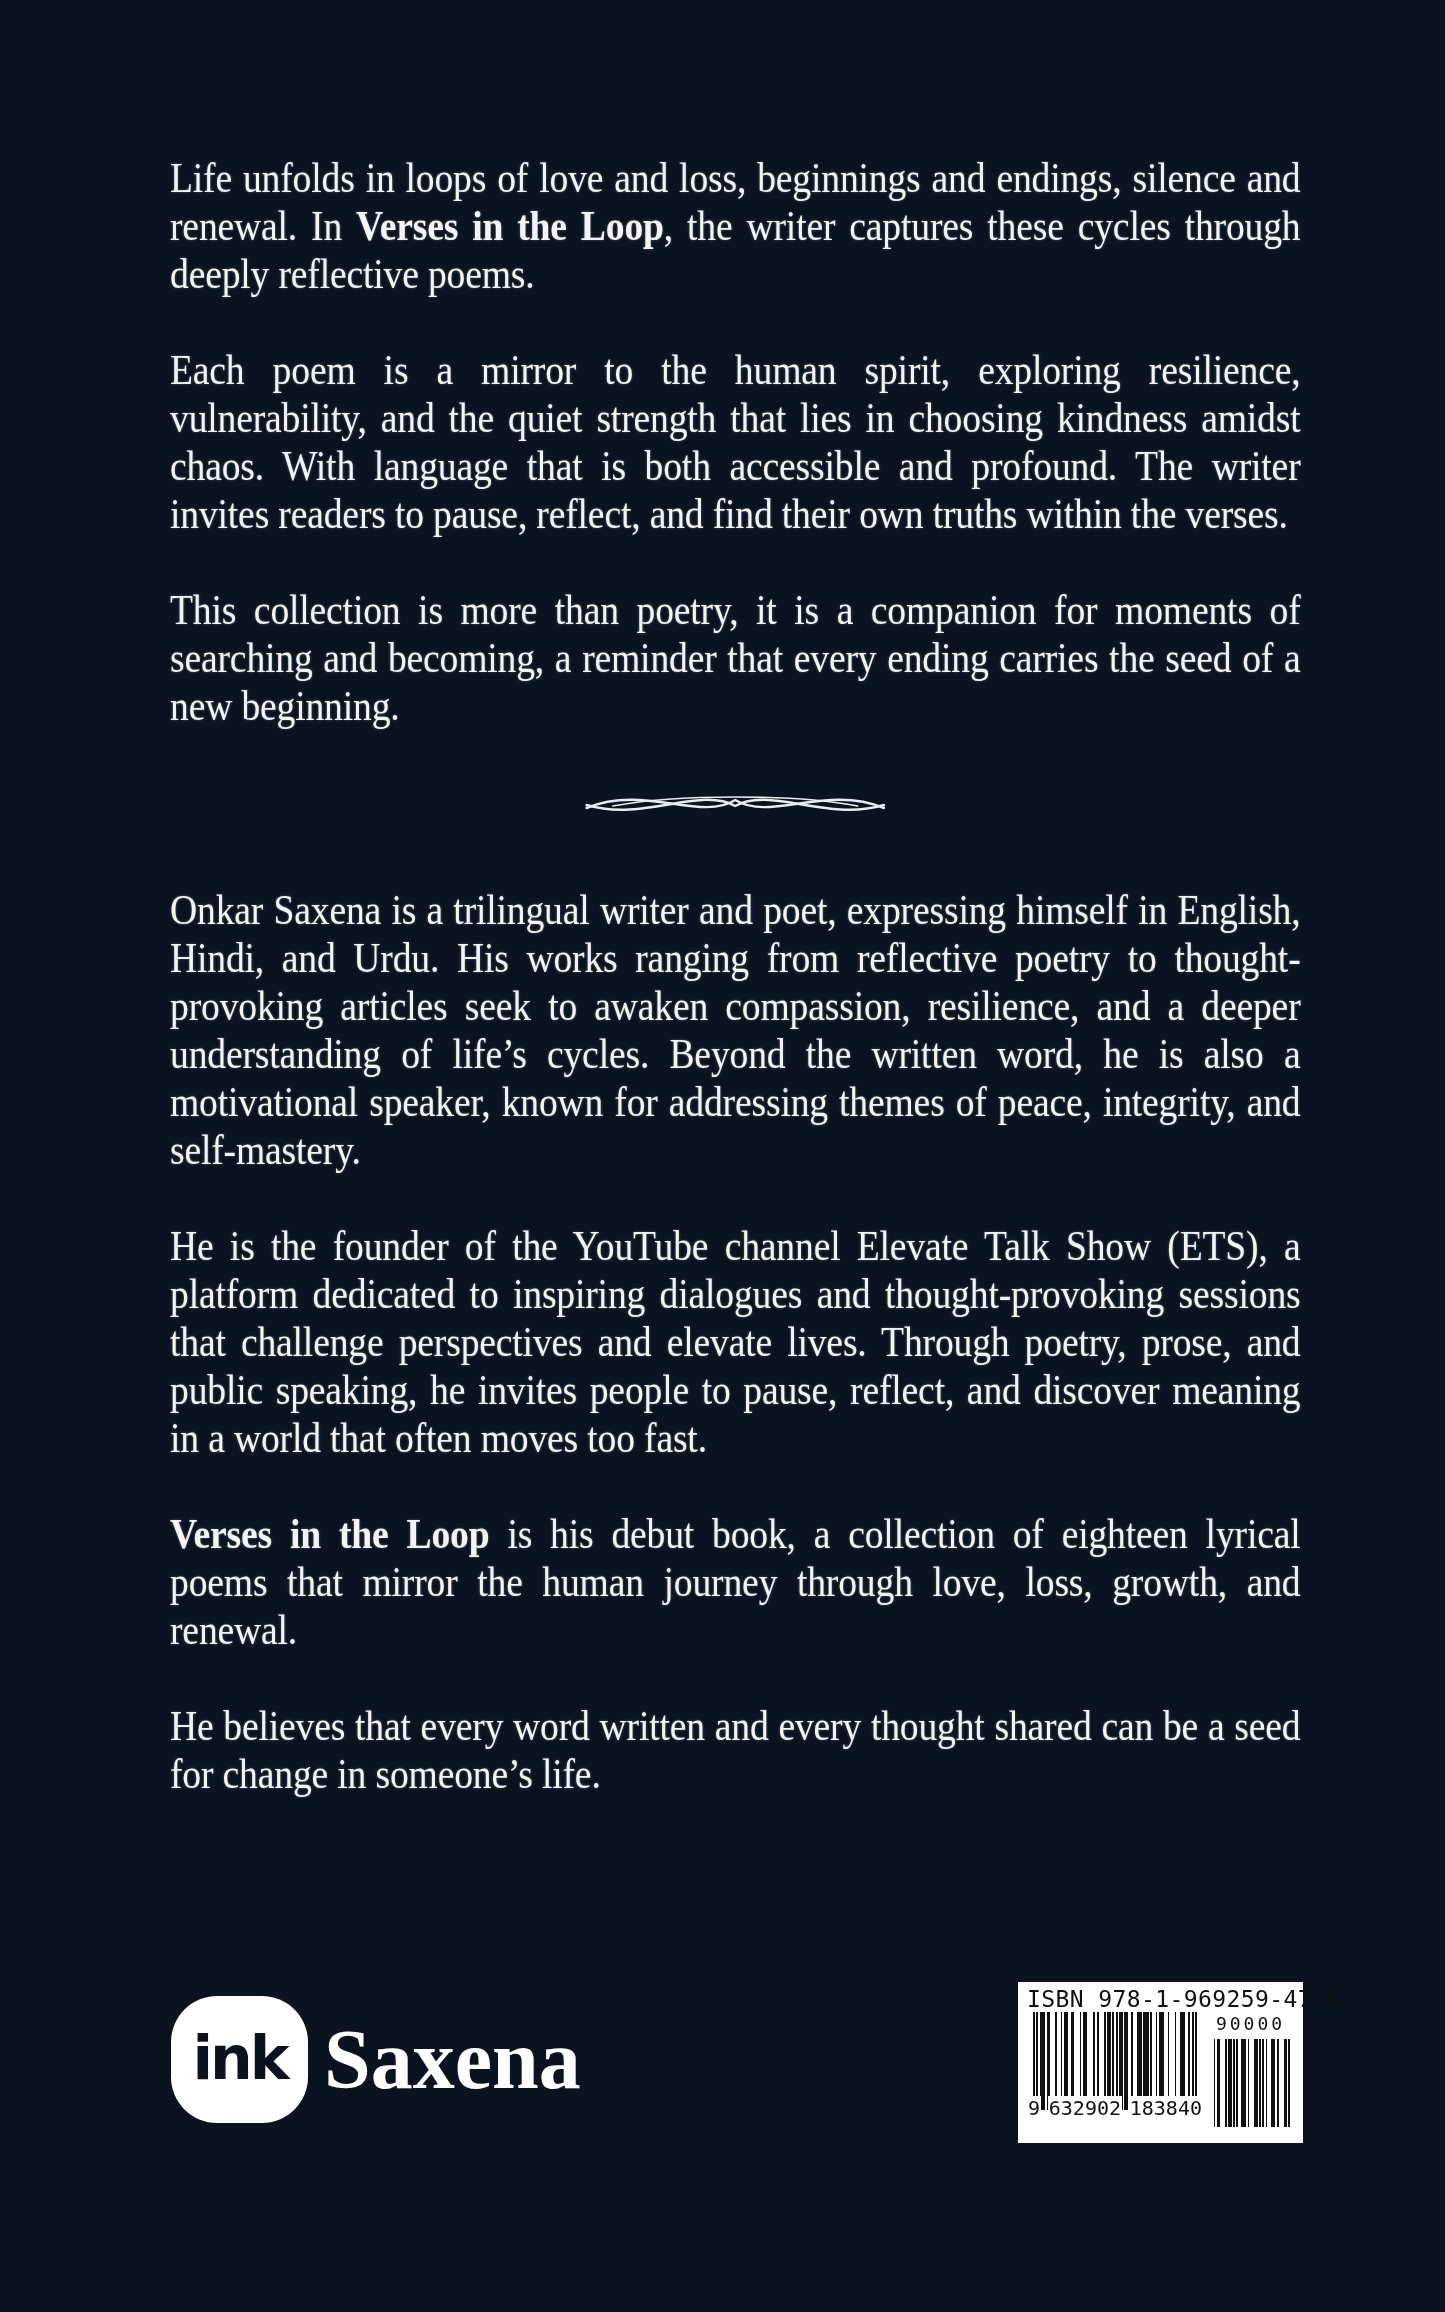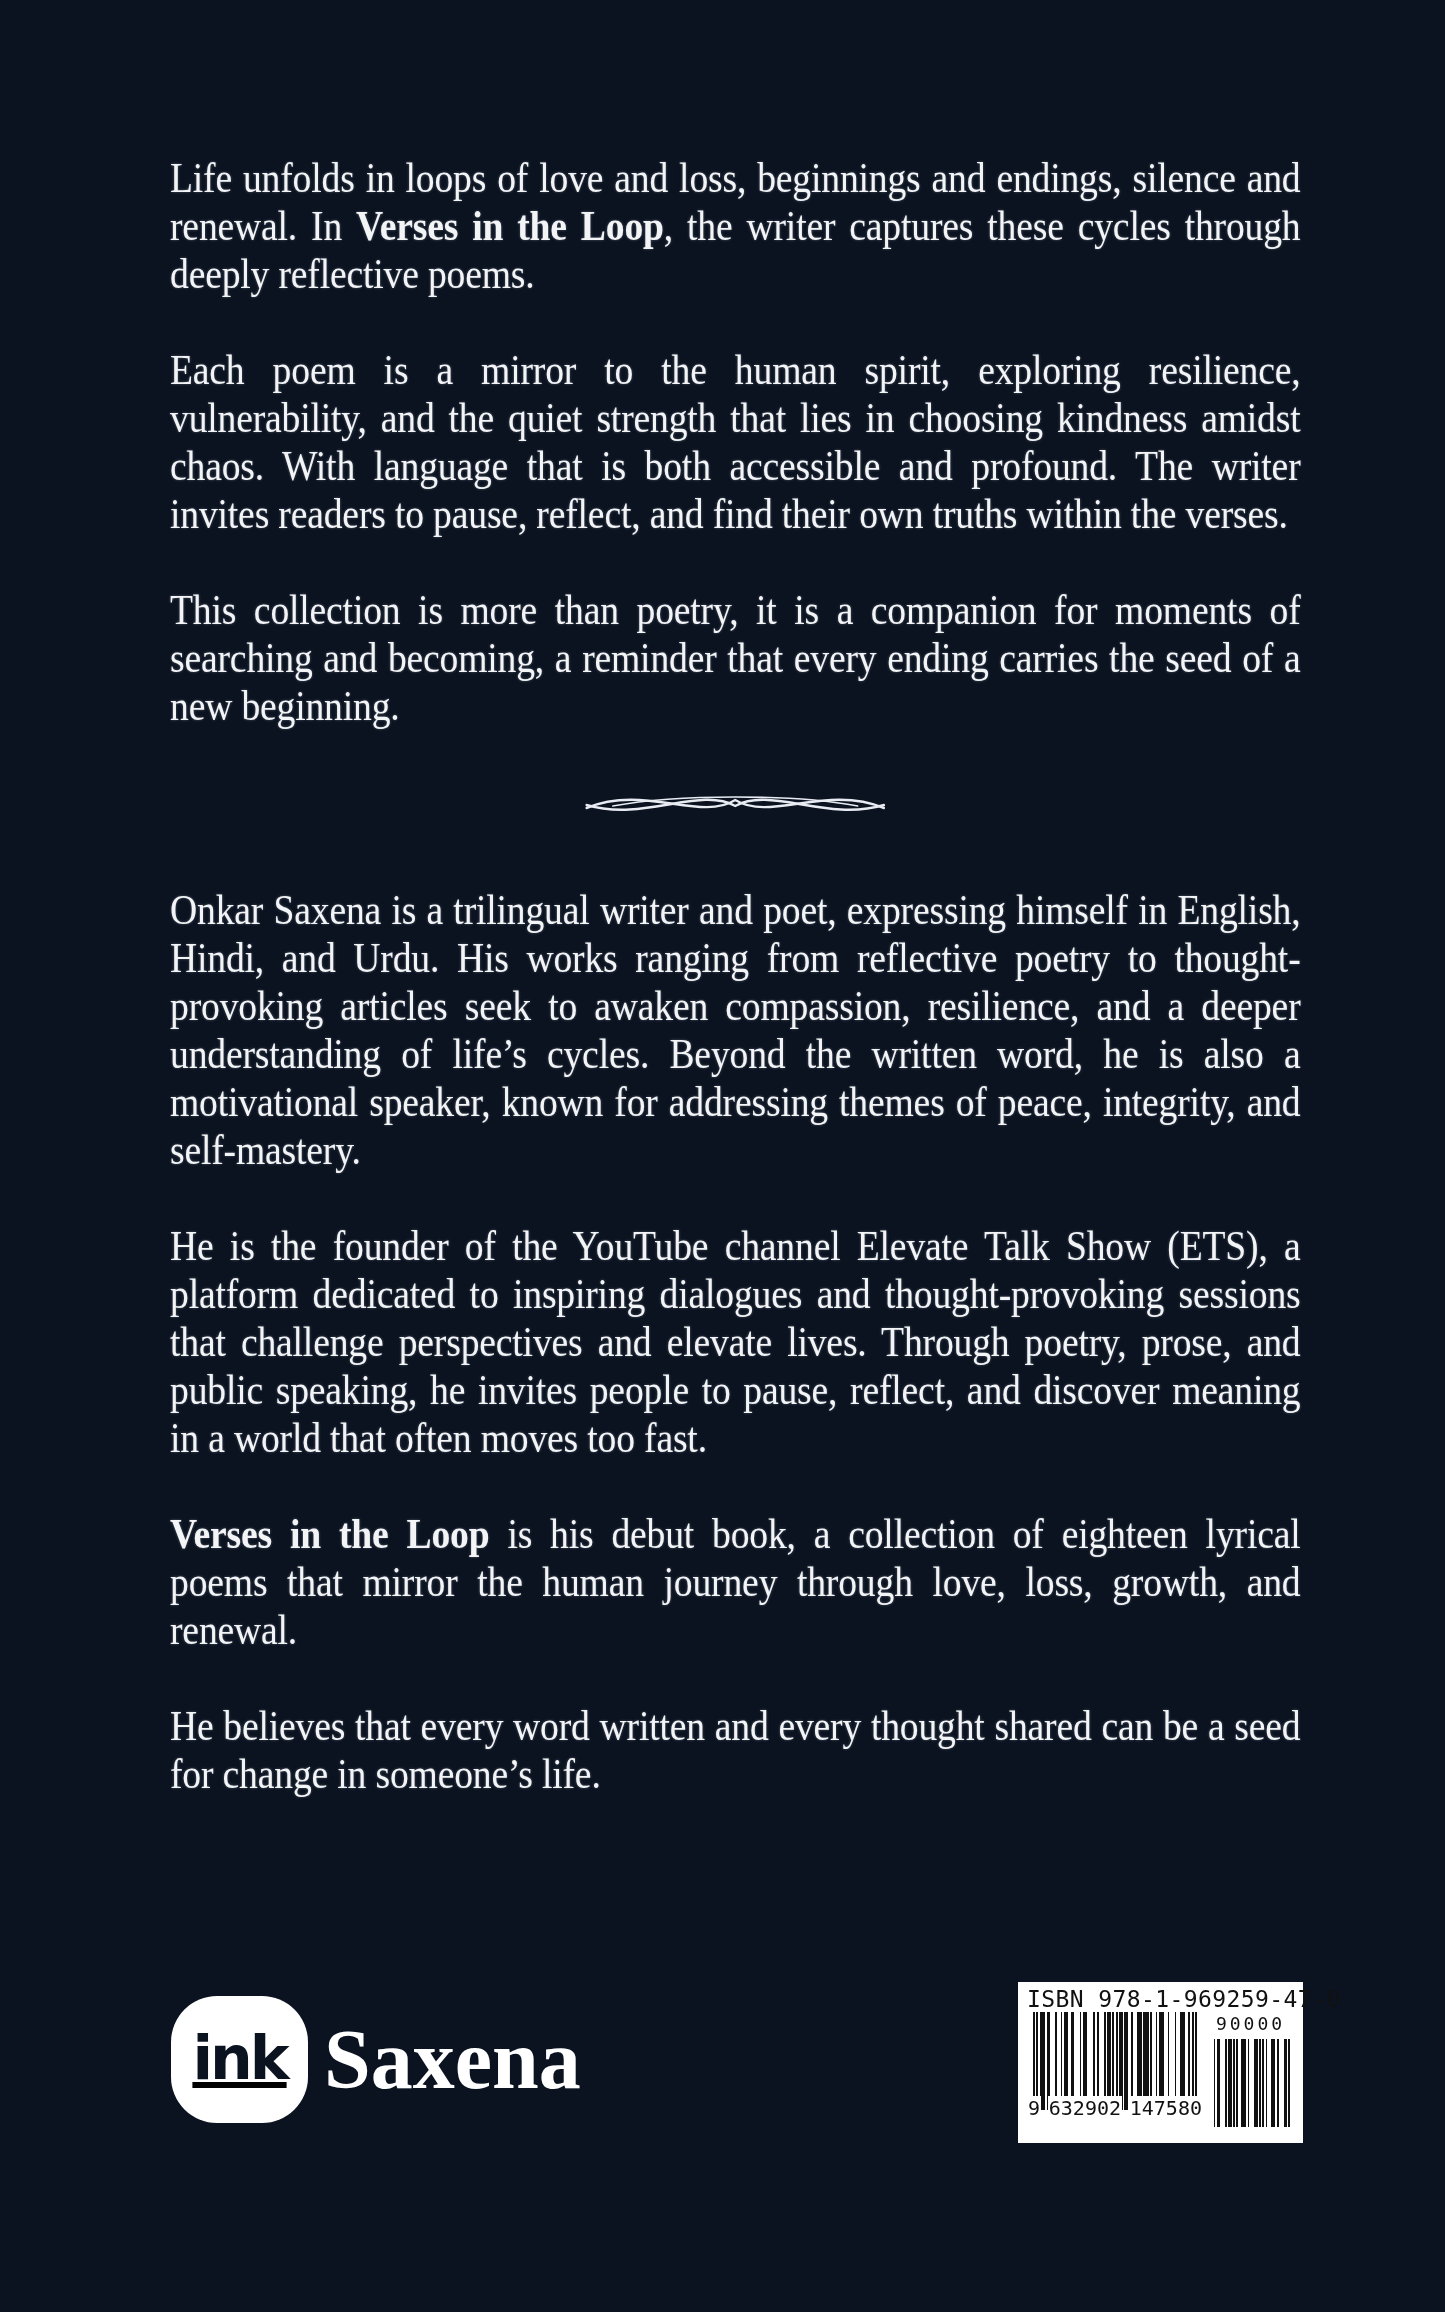--- a/index.html
+++ b/index.html
@@ -41,21 +41,21 @@
   .publisher {
     position: absolute;
     left: 171px; top: 1996px;
     display: flex;
     align-items: center;
   }
   .ink-mark {
     width: 137px; height: 127px;
     background: #ffffff;
     border-radius: 46px;
-    display: flex; align-items: center; justify-content: center; text-decoration: underline;
+    display: flex; align-items: center; justify-content: center;
   }
   .ink-text {
     font-family: "DejaVu Sans", sans-serif;
     font-weight: bold;
     font-size: 60px;
     letter-spacing: -3px;
     color: #0b1321;
     padding-bottom: 4px;
   }
   .scribe-text {
@@ -170,21 +170,21 @@
             <rect x="82" y="0" width="1" height="100" fill="#111111"></rect>
             <rect x="85" y="0" width="3" height="100" fill="#111111"></rect>
             <rect x="90" y="0" width="1" height="100" fill="#111111"></rect>
             <rect x="92" y="0" width="1" height="100" fill="#111111"></rect>
             <rect x="94" y="0" width="1" height="100" fill="#111111"></rect>
           </svg>
         </div>
       <div class="ean-digits">
         <span>9</span>
         <span>632902</span>
-        <span>147580</span>
+        <span>183840</span>
       </div>
     </div>
     <div class="supp-code">
       <div class="price-line">90000</div>
       <div class="supp-bars">
           <svg viewBox="0 0 48 100" preserveAspectRatio="none" shape-rendering="crispEdges">
             <rect x="1" y="0" width="1" height="100" fill="#111111"></rect>
             <rect x="3" y="0" width="2" height="100" fill="#111111"></rect>
             <rect x="8" y="0" width="1" height="100" fill="#111111"></rect>
             <rect x="10" y="0" width="2" height="100" fill="#111111"></rect>

